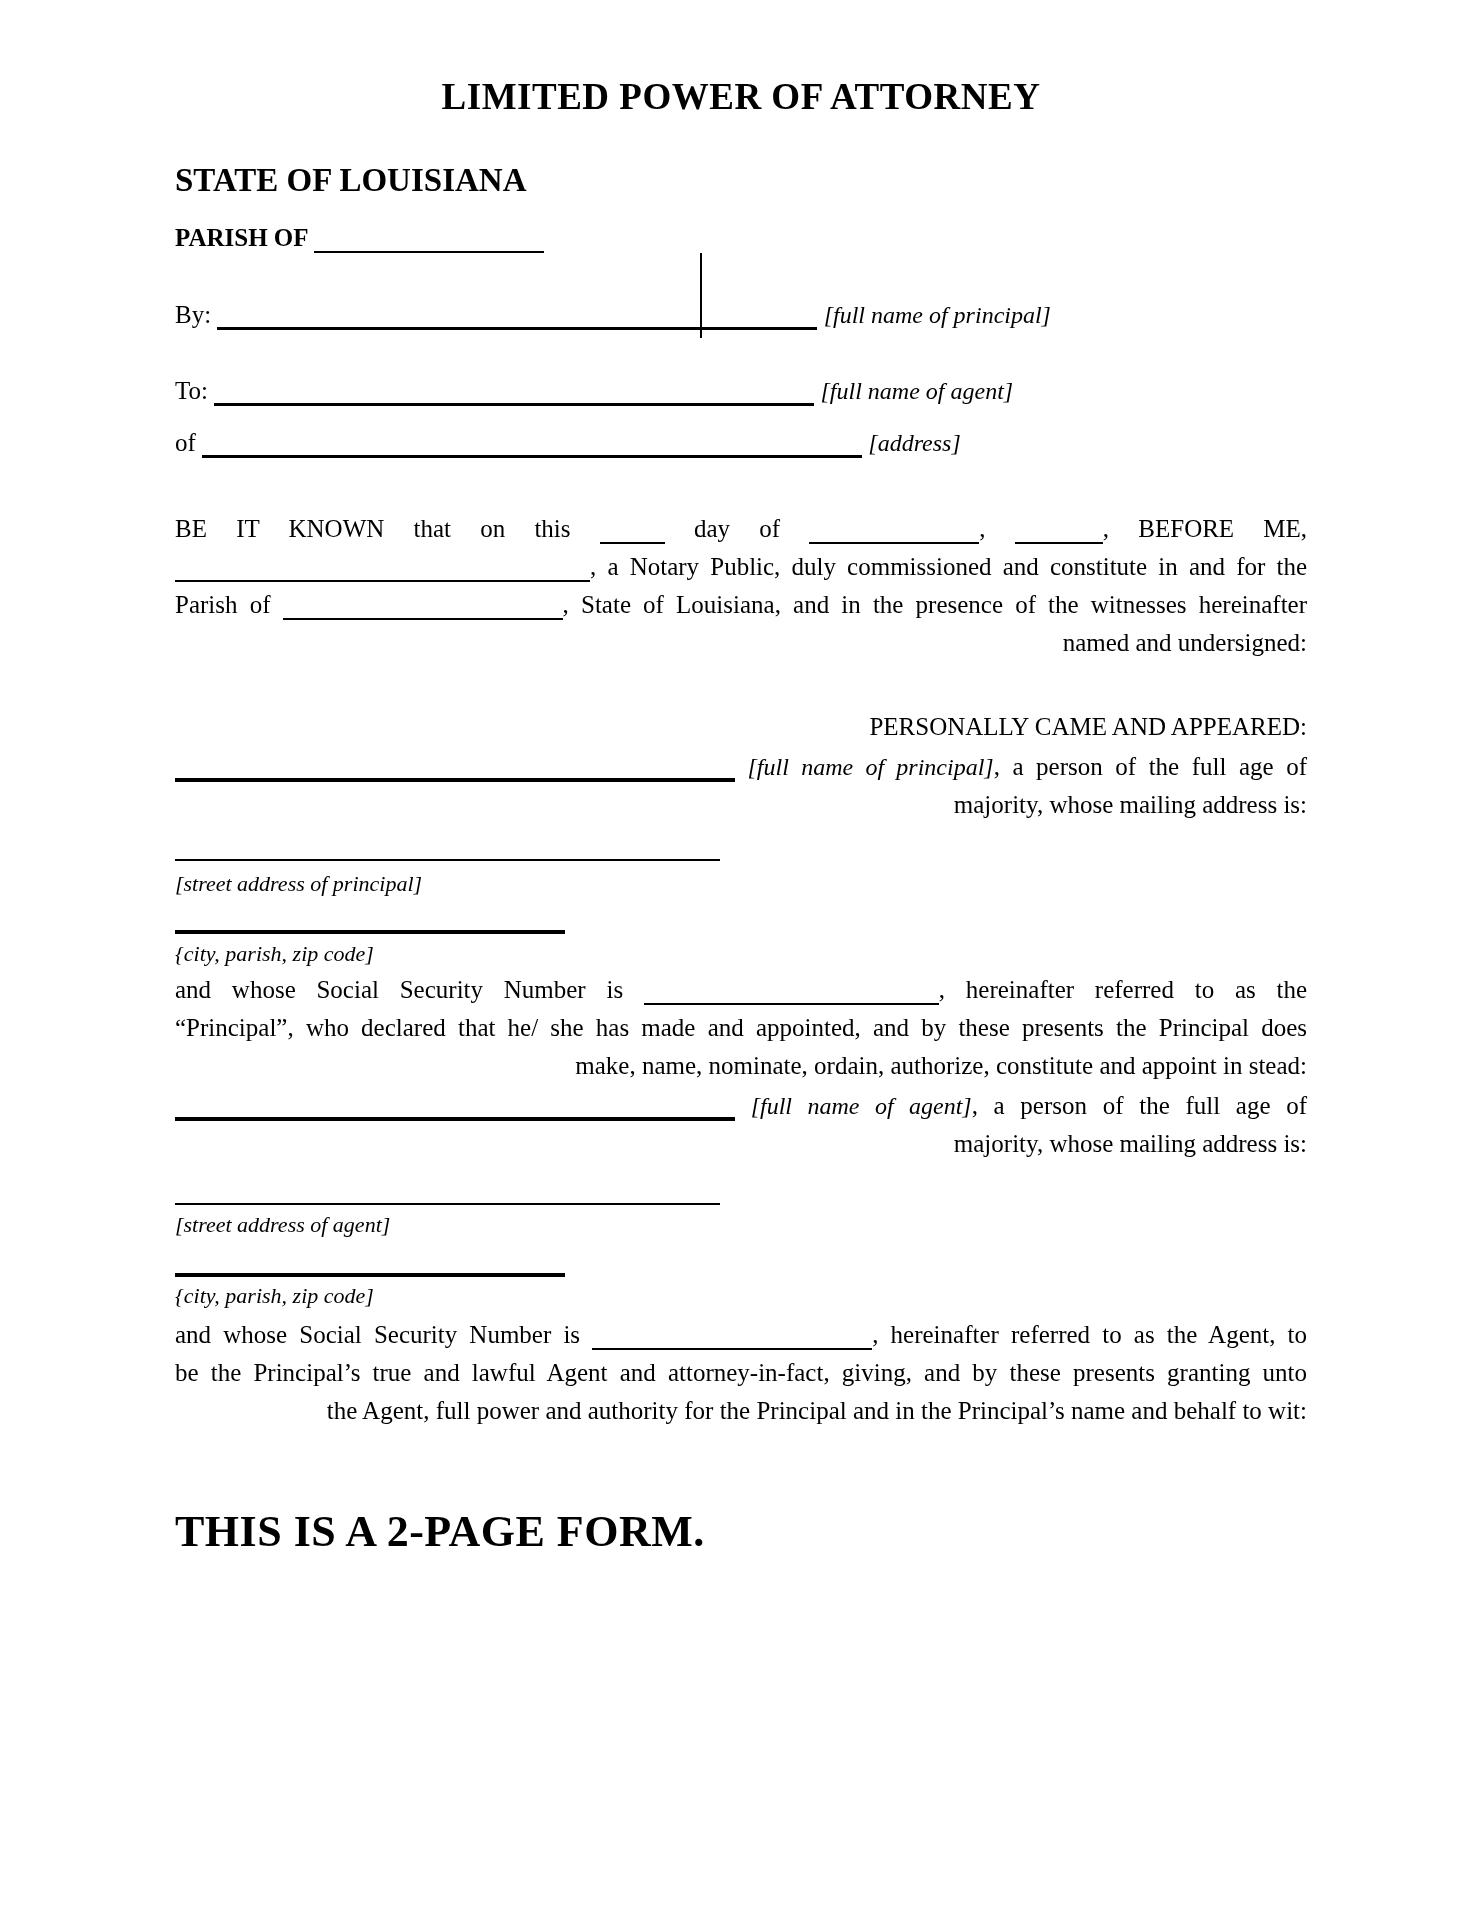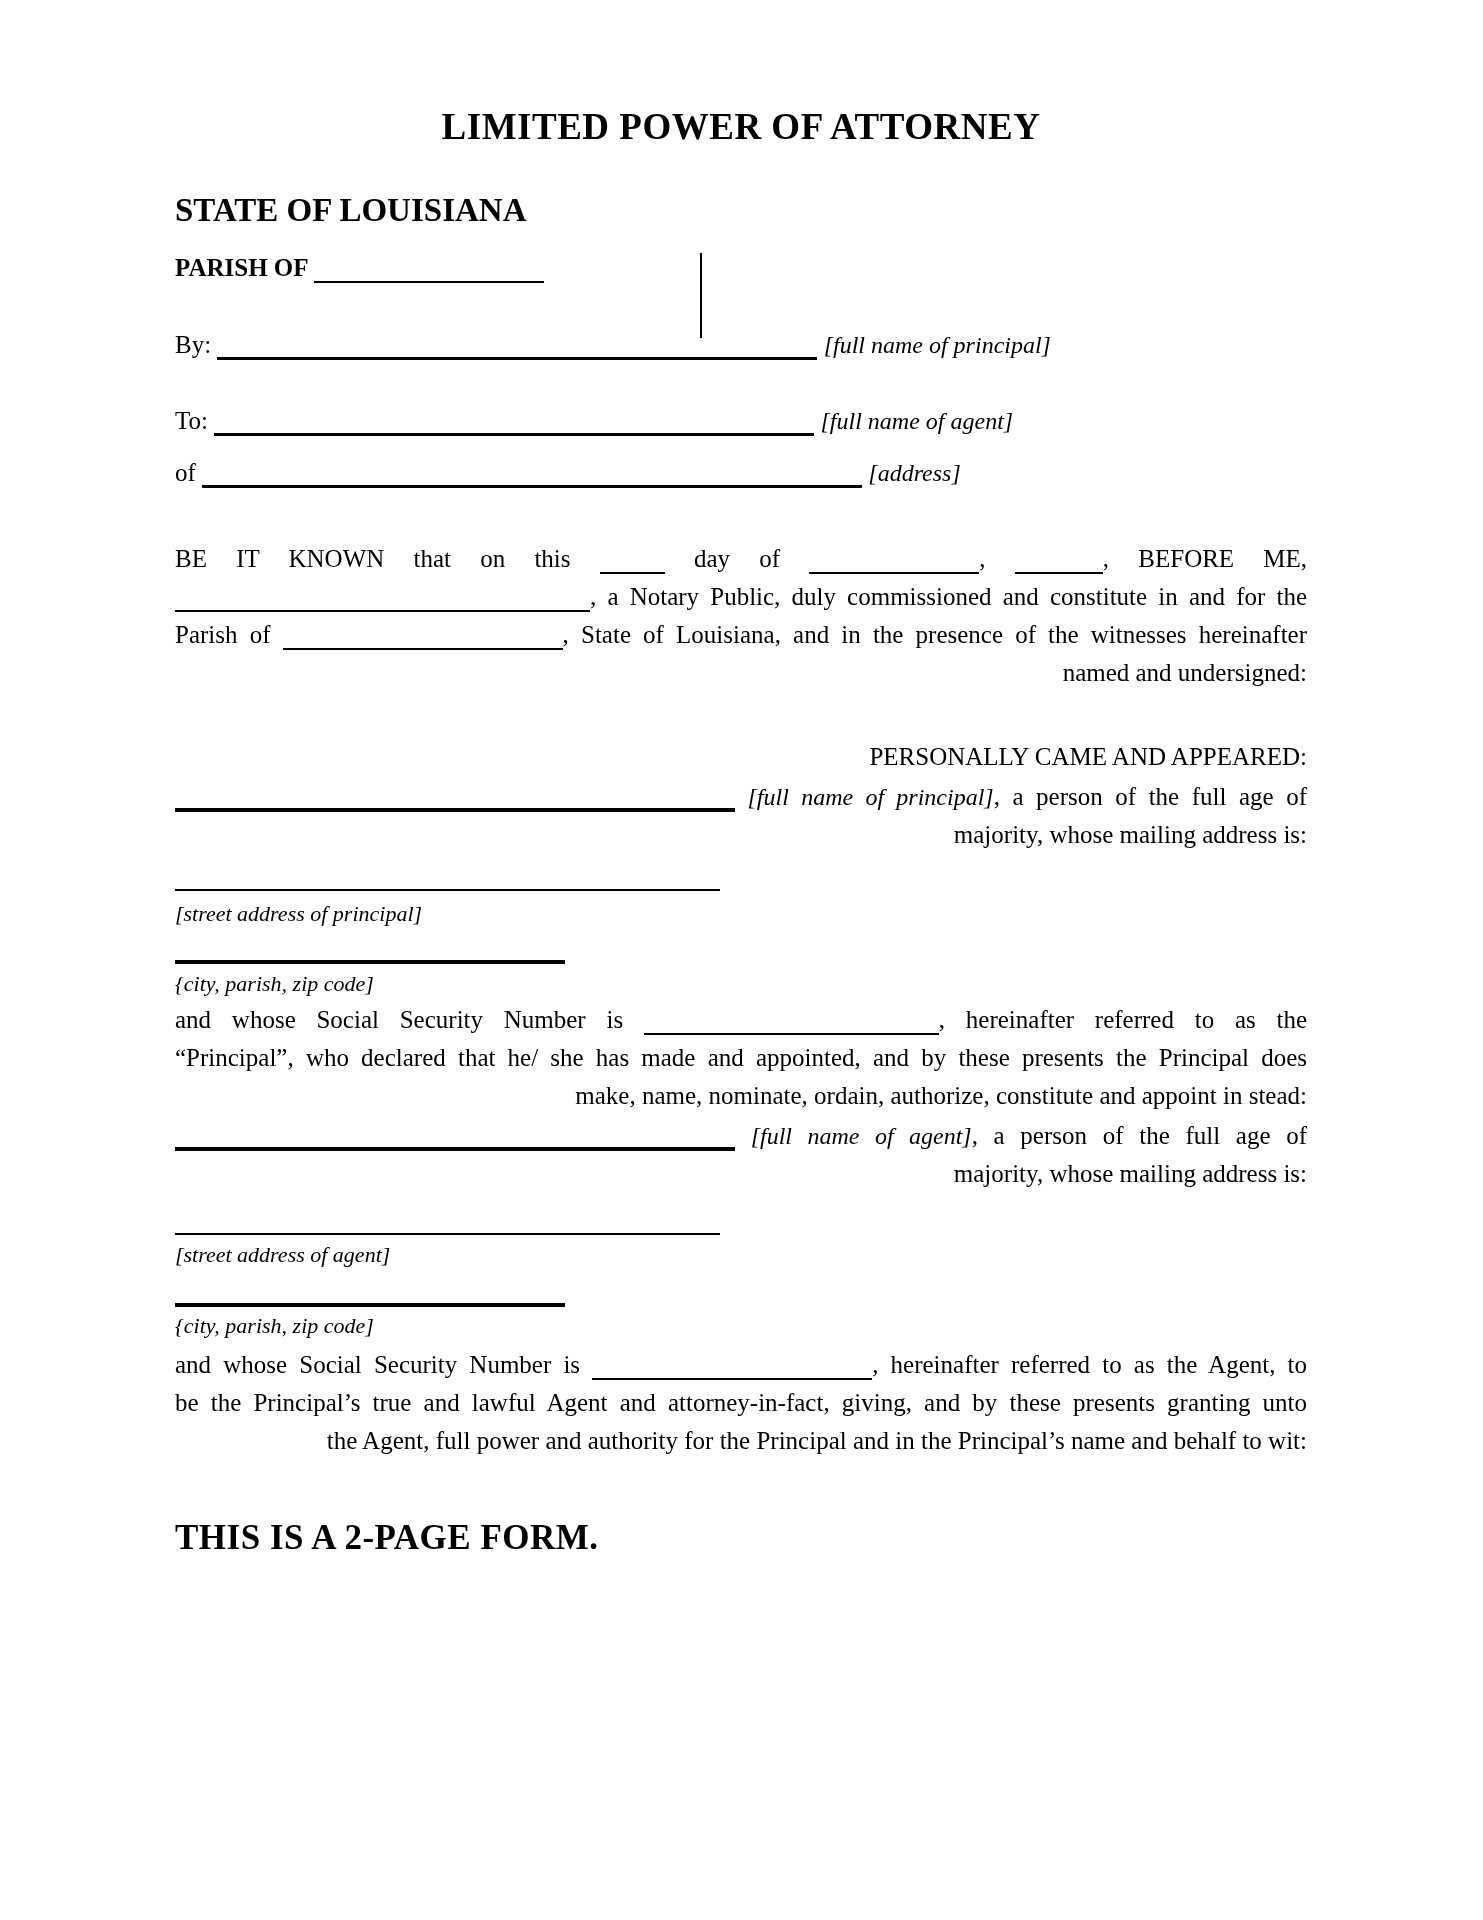--- a/index.html
+++ b/index.html
@@ -7,21 +7,21 @@
     width: 1483px; height: 1920px;
     font-family: "Liberation Serif", serif;
     color: #000000;
     position: relative;
     overflow: hidden;
   }
   .page {
     position: relative;
     box-sizing: border-box;
     width: 1483px; height: 1920px;
-    padding: 104px 176px 0 175px;
+    padding: 74px 176px 0 175px;
   }
   .title {
     margin: 0;
     font-size: 37px;
     font-weight: bold;
     line-height: 46px;
     text-align: center;
     letter-spacing: 0.5px;
   }
   .venue-state {
@@ -61,22 +61,22 @@
   }
   .bl.t3 { border-bottom-width: 3px; }
   .bl.t4 { border-bottom-width: 4px; }
   
   .bline {
     height: 0;
     border-bottom: 2px solid #000;
   }
   .bline.t4 { border-bottom-width: 4px; }
   .footer {
-    margin-top: 56px;
-    font-size: 35px;
+    margin-top: 80px;
+    font-size: 44px;
     font-weight: bold;
     line-height: 44px;
     letter-spacing: 0.5px;
   }
 </style>
 </head>
 <body>
 
 <div class="page">
 

